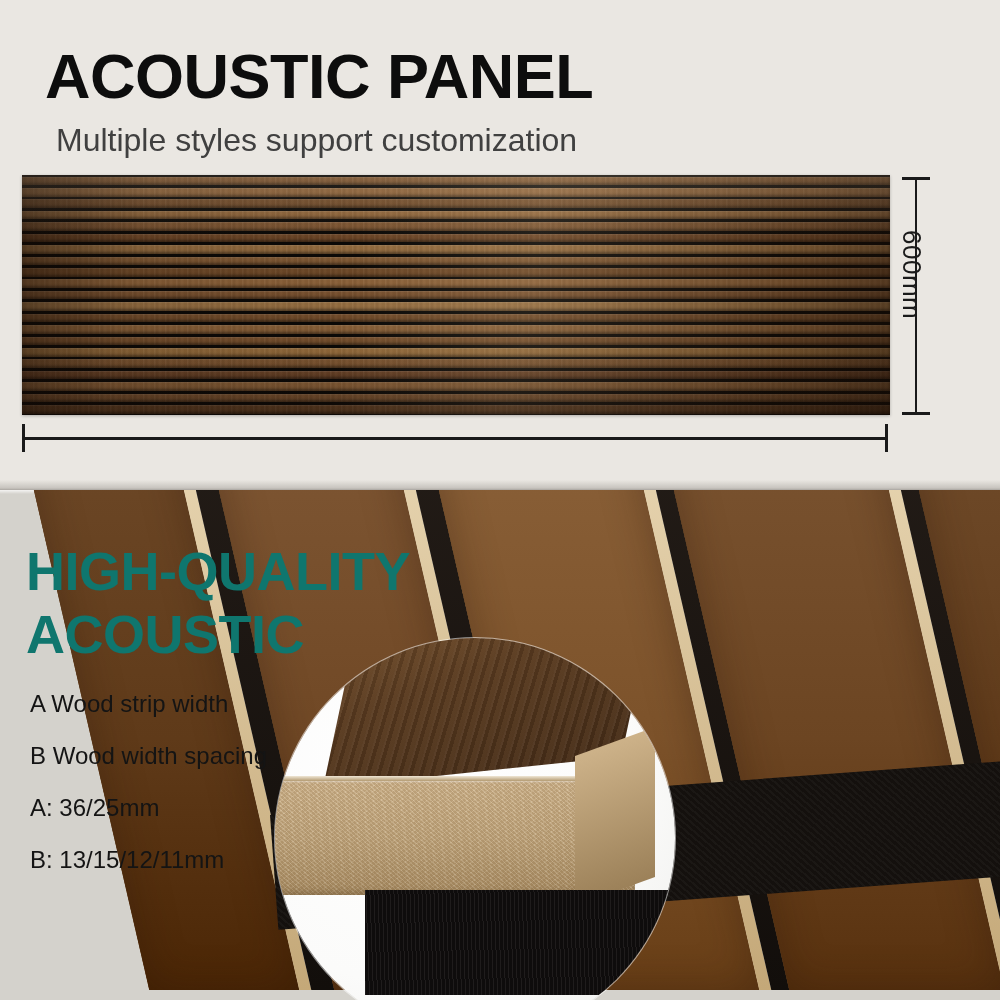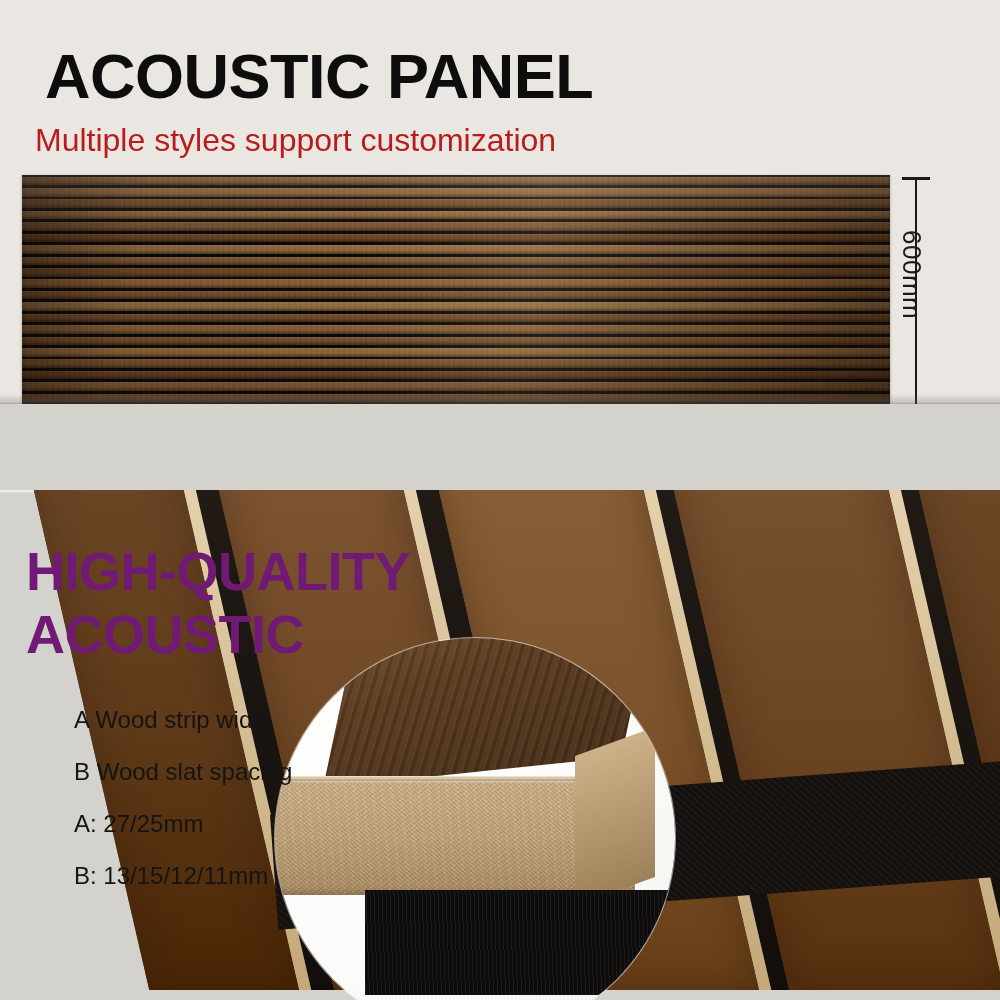--- a/index.html
+++ b/index.html
@@ -7,36 +7,36 @@
   body {
     font-family:"Liberation Sans", sans-serif;
     background:#d4d2cc;
     overflow:hidden;
     position:relative;
   }
   #stage { position:absolute; inset:0; width:1000px; height:1000px; overflow:hidden; }
 
   
   .top-section{
-    position:absolute; left:0; top:0; width:1000px; height:404px;
+    position:absolute; left:0; top:0; width:1000px; height:490px;
     background:#eae7e2;
     overflow:hidden;
   }
   .top-section::after{
     content:""; position:absolute; left:0; bottom:0; width:100%; height:10px;
     background:linear-gradient(to bottom, rgba(255,255,255,0) 0%, rgba(120,115,108,.30) 80%, rgba(90,85,80,.45) 100%);
   }
   .headline{
     position:absolute; left:45px; top:44px;
     font-size:63px; font-weight:bold; letter-spacing:-0.5px;
     color:#0d0d0d; line-height:1.04; white-space:nowrap;
   }
   .subhead{
-    position:absolute; left:35px; top:122px;
-    font-size:32px; font-weight:400; color:#b91c1c; white-space:nowrap;
+    position:absolute; left:56px; top:122px;
+    font-size:32px; font-weight:400; color:#404040; white-space:nowrap;
   }
 
   
   .panel{
     position:absolute; left:22px; top:175px; width:868px; height:240px;
     background:#0b0907;
     box-shadow:0 1px 3px rgba(0,0,0,.25);
     overflow:hidden;
   }
   .slat{
@@ -94,25 +94,25 @@
     position:absolute; left:0; top:490px; width:1000px; height:510px;
     background:#d4d2cc; overflow:hidden;
   }
   .bottom-section::before{
     content:""; position:absolute; left:0; top:0; width:100%; height:4px;
     background:linear-gradient(to bottom, rgba(255,255,255,.75), rgba(255,255,255,0));
   }
 
   .headline2{
     position:absolute; left:26px; top:50px;
-    font-size:54px; font-weight:bold; color:#701a75;
+    font-size:54px; font-weight:bold; color:#0f766e;
     line-height:1.17; letter-spacing:-0.5px; white-space:nowrap; z-index:6;
   }
   .spec-list{
-    position:absolute; left:30px; top:216px; z-index:6;margin-left:44px;
+    position:absolute; left:30px; top:200px; z-index:6;
   }
   .spec-list li{
     list-style:none; font-size:24px; color:#141414; margin-bottom:24px; white-space:nowrap;
   }
 
   
   .photo{
     position:absolute; left:0; top:0; width:1000px; height:510px; overflow:hidden;
   }
   .pslat{
@@ -218,18 +218,18 @@
         <div class="core-block" style="left: 90px; top: 252px; width: 330px; height: 105px; background: repeating-linear-gradient(88deg, rgba(255, 255, 255, 0.05) 0px, rgba(255, 255, 255, 0.05) 1px, rgba(0, 0, 0, 0.25) 1px, rgba(0, 0, 0, 0.25) 4px) rgb(19, 16, 16);"></div>
       </div>
 
     <div class="headline2">
       <span>HIGH-QUALITY</span><br>
       <span>ACOUSTIC</span>
     </div>
 
     <ul class="spec-list">
       <li>A Wood strip width</li>
-      <li>B Wood slat spacing</li>
-      <li>A: 27/25mm</li>
+      <li>B Wood width spacing</li>
+      <li>A: 36/25mm</li>
       <li>B: 13/15/12/11mm</li>
     </ul>
   </div>
 </div>
 
 </body></html>

